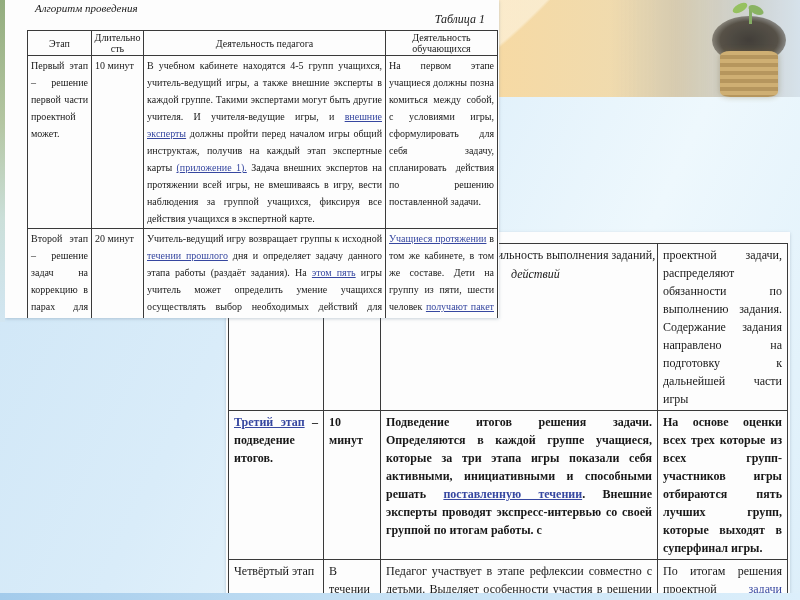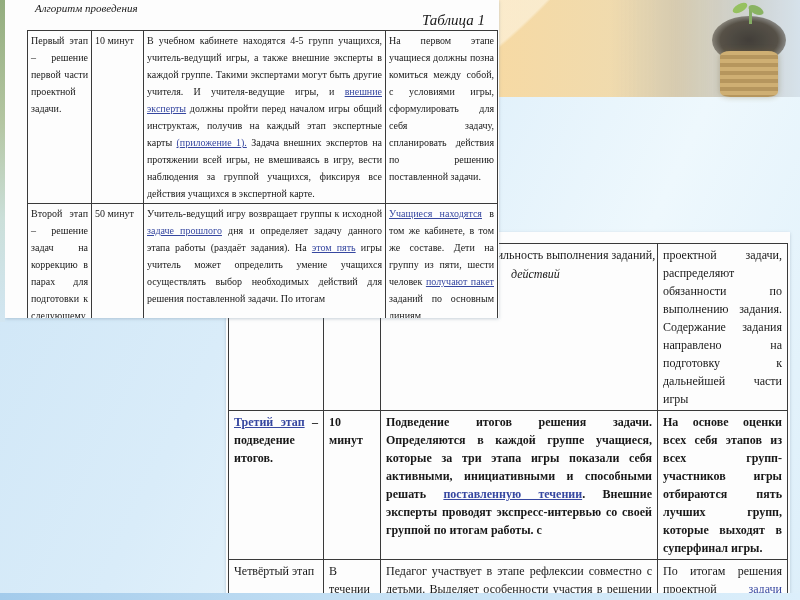--- a/index.html
+++ b/index.html
@@ -29,21 +29,21 @@
   .left-strip { position:absolute; left:0; top:0; width:5px; height:322px; z-index:4;
     background:linear-gradient(#93ad7e,#b4c6a2 38%,#cbdfd9 68%,#d2e6f2); }
   .bottom-strip { position:absolute; left:0; top:593px; width:800px; height:7px; z-index:9;
     background:linear-gradient(to right,#a3cbeb,#c5e0f4 45%,#dceffb); }
 
   .panel { position:absolute; background:#fdfdfd; overflow:hidden; box-shadow:0 1px 3px rgba(100,125,150,.35); }
   .panel1 { left:5px; top:0; width:494px; height:318px; z-index:3; }
   .panel2 { left:226px; top:232px; width:564px; height:363px; z-index:2; }
 
   .p1-title { position:absolute; left:30px; top:2px; font-size:11px; font-style:italic;text-align:center; }
-  .p1-caption { position:absolute; right:14px; top:12px; font-size:15px; font-style:italic; }
+  .p1-caption { position:absolute; right:14px; top:12px; font-size:12px; font-style:italic; }
 
   table.tbl { border-collapse:collapse; table-layout:fixed; position:absolute; }
   .tbl td { border:1px solid #3a3a3a; vertical-align:top; overflow:hidden; }
 
   .tbl1 { left:22px; top:30px; width:470px; font-size:10px; line-height:17px; }
   .tbl1 .hdr td { text-align:center; vertical-align:middle; height:23px; line-height:11px; padding:1px; }
   .tbl1 td.brk { word-break:break-all; }
   .tbl1 .cell { padding:1px 3px; text-align:justify; }
 
   .tbl2 { left:2px; top:11px; width:559px; font-size:12px; line-height:18px; }
@@ -88,21 +88,21 @@
       <td class="fragcell">
         <span class="frag f1">вильность выполнения  заданий,</span>
         <span class="frag f2">действий</span>
       </td>
       <td class="cell">проектной задачи, распределяют обязанности по выполнению задания. Содержание задания направлено на подготовку к дальнейшей части игры</td>
     </tr>
     <tr class="r3">
       <td class="cell"><span class="u">Третий этап</span> – подведение итогов.</td>
       <td class="cell">10 минут</td>
       <td class="cell">Подведение итогов  решения задачи.  Определяются в каждой группе учащиеся, которые за три этапа игры показали себя активными, инициативными и способными решать <span class="u">поставленную течении</span>. Внешние эксперты  проводят экспресс-интервью со своей группой по итогам  работы. с</td>
-      <td class="cell">На основе оценки всех себя этапов из всех групп-участников игры отбираются пять лучших групп, которые выходят в суперфинал игры.</td>
+      <td class="cell">На основе оценки всех трех которые из всех групп-участников игры отбираются пять лучших групп, которые выходят в суперфинал игры.</td>
     </tr>
     <tr>
       <td class="cell">Четвёртый этап</td>
       <td class="cell">В течении учебного дня</td>
       <td class="cell">Педагог участвует в этапе рефлексии совместно с детьми. Выделяет особенности участия в решении педагогической задачи. Совместно с детьми выделяет трудности при решении задач, а также определяет путь решения возникших трудностей.</td>
       <td class="cell">По итогам решения проектной <span class="u">задачи проходит</span> рефлексия (приложение 2) уже по классам. Подводятся</td>
     </tr>
   </tbody>
     </table>
 </div>
@@ -111,29 +111,35 @@
   <div class="p1-title">Алгоритм проведения</div>
   <div class="p1-caption">Таблица 1</div>
   <table class="tbl tbl1">
     <colgroup>
         <col style="width:64px">
         <col style="width:52px">
         <col style="width:242px">
         <col style="width:112px">
       </colgroup>
     <tbody>
+        <tr class="hdr">
+      <td>Этап</td>
+      <td class="brk">Длительность</td>
+      <td>Деятельность педагога</td>
+      <td>Деятельность обучающихся</td>
+    </tr>
     <tr>
-      <td class="cell">Первый этап – решение первой части проектной задачи.</td>
+      <td class="cell">Первый этап – решение первой части проектной может.</td>
       <td class="cell">10 минут</td>
       <td class="cell">В учебном кабинете находятся 4-5 групп учащихся, учитель-ведущий игры, а также внешние эксперты в каждой группе. Такими экспертами могут быть другие учителя. И учителя-ведущие игры, и <span class="u">внешние эксперты</span> должны пройти перед началом игры общий инструктаж, получив на каждый этап экспертные карты <span class="u">(приложение 1).</span> Задача внешних экспертов на протяжении всей игры, не вмешиваясь в игру, вести наблюдения за группой учащихся, фиксируя все действия учащихся в экспертной карте.</td>
       <td class="cell">На первом этапе учащиеся должны позна комиться между собой, с условиями игры, сформулировать для себя задачу, спланировать действия по решению поставленной задачи.</td>
     </tr>
     <tr>
       <td class="cell">Второй этап – решение задач на коррекцию в парах для подготовки к следующему</td>
-      <td class="cell">50 минут</td>
-      <td class="cell">Учитель-ведущий игру возвращает группы к исходной <span class="u">задаче прошлого</span> дня и определяет задачу данного этапа работы (раздаёт задания). На <span class="u">этом пять</span> игры учитель может определить умение учащихся осуществлять выбор необходимых действий для решения поставленной задачи. По итогам</td>
-      <td class="cell"><span class="u">Учащиеся находятся</span> в том же кабинете, в том же составе. Дети на группу из пяти, шести человек <span class="u">получают пакет</span> заданий по основным линиям</td>
+      <td class="cell">20 минут</td>
+      <td class="cell">Учитель-ведущий игру возвращает группы к исходной <span class="u">течении прошлого</span> дня и определяет задачу данного этапа работы (раздаёт задания). На <span class="u">этом пять</span> игры учитель может определить умение учащихся осуществлять выбор необходимых действий для решения поставленной задачи. По итогам</td>
+      <td class="cell"><span class="u">Учащиеся протяжении</span> в том же кабинете, в том же составе. Дети на группу из пяти, шести человек <span class="u">получают пакет</span> заданий по основным линиям</td>
     </tr>
   </tbody>
     </table>
 </div>
 
 <div class="bottom-strip"></div>
 
 </body></html>

